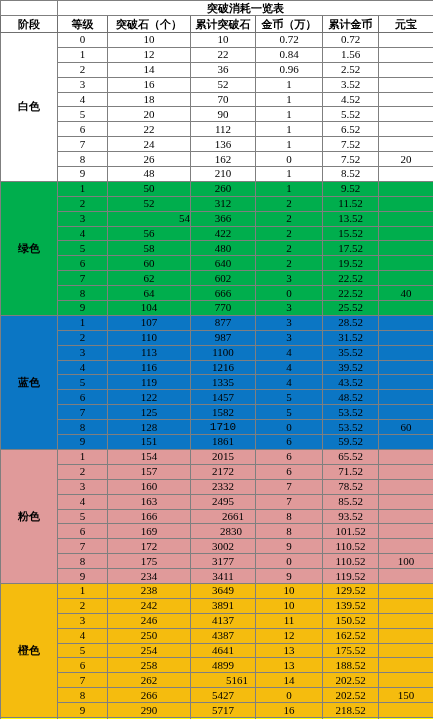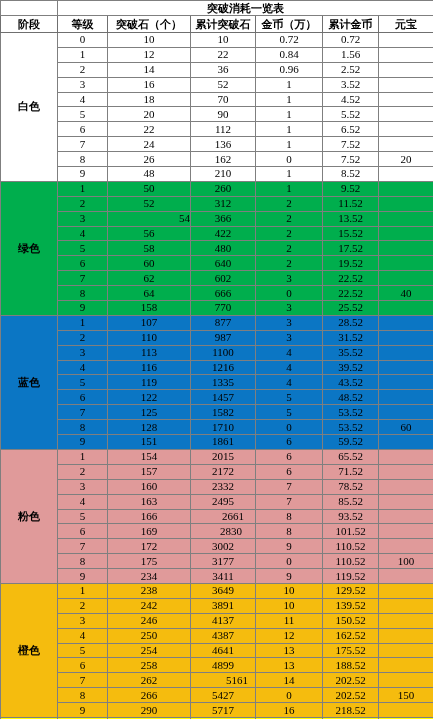--- a/index.html
+++ b/index.html
@@ -257,21 +257,21 @@
         <tr class="data-row b-dark">
           <td class="tier-green" style="color: rgb(0, 0, 0);">8</td>
           <td class="tier-green" style="color: rgb(0, 0, 0);">64</td>
           <td class="tier-green" style="color: rgb(0, 0, 0);">666</td>
           <td class="tier-green" style="color: rgb(0, 0, 0);">0</td>
           <td class="tier-green" style="color: rgb(0, 0, 0);">22.52</td>
           <td class="tier-green" style="color: rgb(0, 0, 0);">40</td>
         </tr>
         <tr class="data-row b-dark">
           <td class="tier-green" style="color: rgb(0, 0, 0);">9</td>
-          <td class="tier-green" style="color: rgb(0, 0, 0);">158</td>
+          <td class="tier-green" style="color: rgb(0, 0, 0);">104</td>
           <td class="tier-green" style="color: rgb(0, 0, 0);">770</td>
           <td class="tier-green" style="color: rgb(0, 0, 0);">3</td>
           <td class="tier-green" style="color: rgb(0, 0, 0);">25.52</td>
           <td class="tier-green" style="color: rgb(0, 0, 0);"></td>
         </tr>
         <tr class="data-row b-dark">
           <td class="stage-cell tier-blue" rowspan="9" style="color: rgb(0, 0, 0);">蓝色</td>
           <td class="tier-blue" style="color: rgb(0, 0, 0);">1</td>
           <td class="tier-blue" style="color: rgb(0, 0, 0);">107</td>
           <td class="tier-blue" style="color: rgb(0, 0, 0);">877</td>
@@ -323,21 +323,21 @@
           <td class="tier-blue" style="color: rgb(0, 0, 0);">7</td>
           <td class="tier-blue" style="color: rgb(0, 0, 0);">125</td>
           <td class="tier-blue" style="color: rgb(0, 0, 0);">1582</td>
           <td class="tier-blue" style="color: rgb(0, 0, 0);">5</td>
           <td class="tier-blue" style="color: rgb(0, 0, 0);">53.52</td>
           <td class="tier-blue" style="color: rgb(0, 0, 0);"></td>
         </tr>
         <tr class="data-row b-dark">
           <td class="tier-blue" style="color: rgb(0, 0, 0);">8</td>
           <td class="tier-blue" style="color: rgb(0, 0, 0);">128</td>
-          <td class="tier-blue" style="color: rgb(0, 0, 0);">1710</td>
+          <td class="tier-blue" style="color: rgb(0, 0, 0); font-family: Liberation Mono, monospace;">1710</td>
           <td class="tier-blue" style="color: rgb(0, 0, 0);">0</td>
           <td class="tier-blue" style="color: rgb(0, 0, 0);">53.52</td>
           <td class="tier-blue" style="color: rgb(0, 0, 0);">60</td>
         </tr>
         <tr class="data-row b-dark">
           <td class="tier-blue" style="color: rgb(0, 0, 0);">9</td>
           <td class="tier-blue" style="color: rgb(0, 0, 0);">151</td>
           <td class="tier-blue" style="color: rgb(0, 0, 0);">1861</td>
           <td class="tier-blue" style="color: rgb(0, 0, 0);">6</td>
           <td class="tier-blue" style="color: rgb(0, 0, 0);">59.52</td>

